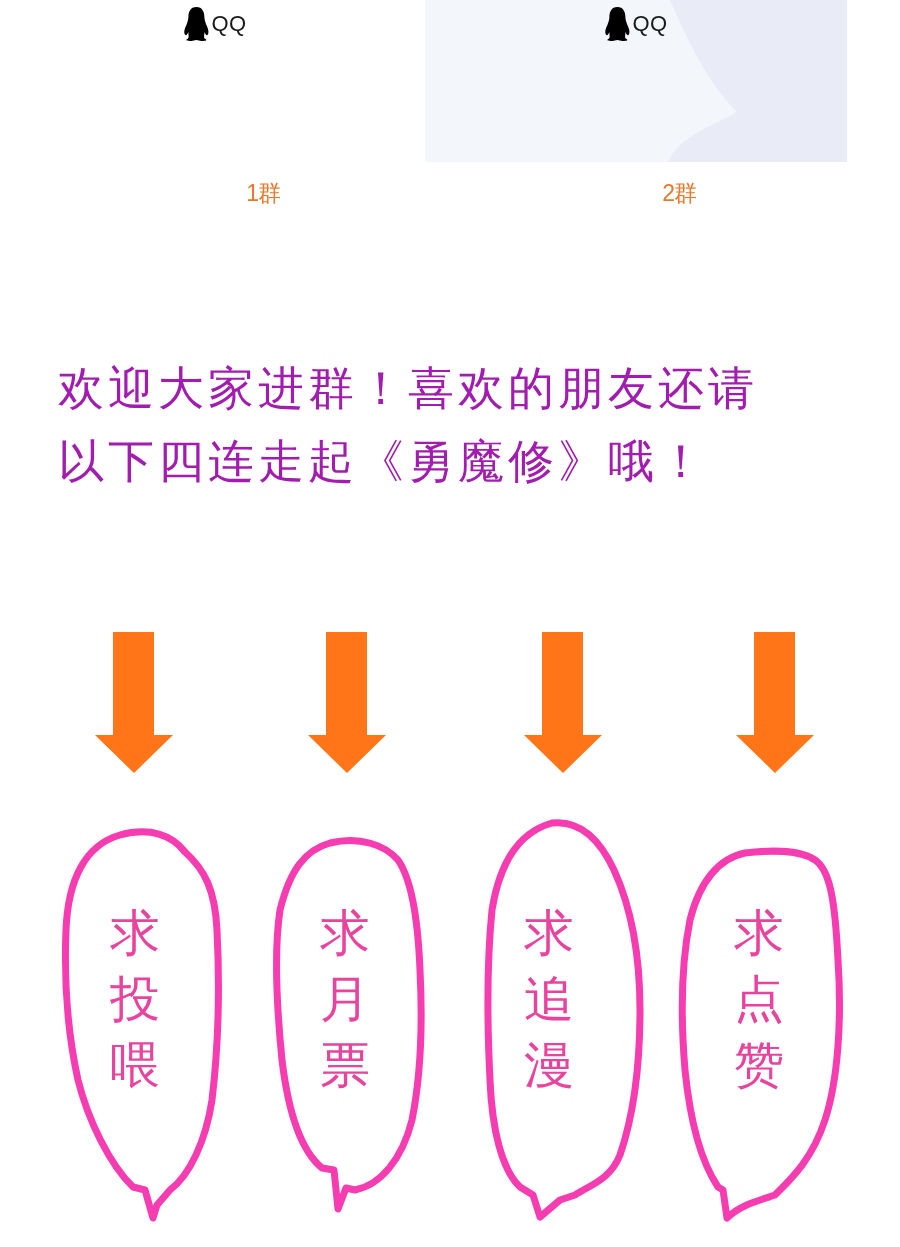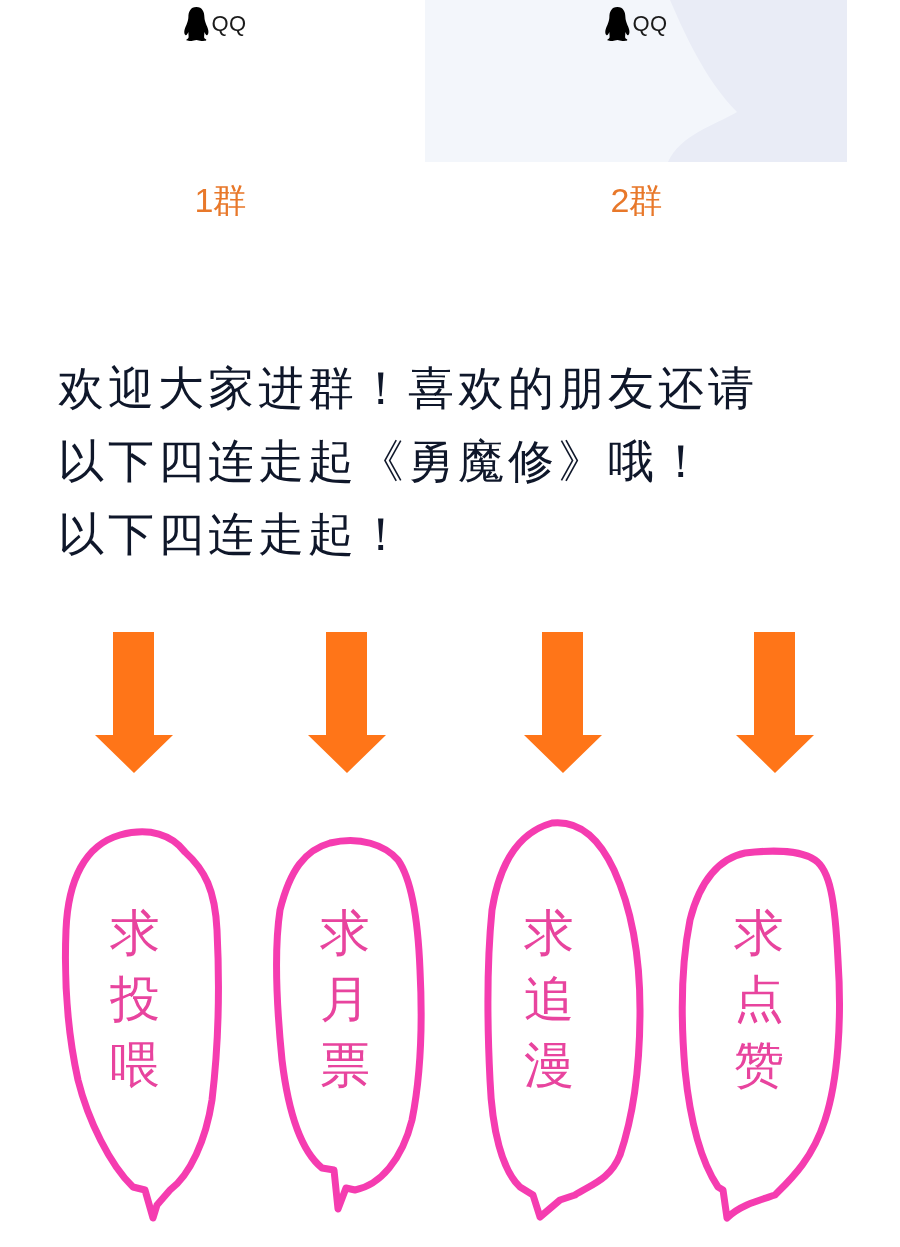--- a/index.html
+++ b/index.html
@@ -16,30 +16,30 @@
     .panel-2 svg.bgshape { position: absolute; left: 0; top: 0; }
     .qq-badge {
       position: absolute; top: 6px; left: 50%; transform: translateX(-50%);
       display: flex; align-items: center; gap: 2px;
     }
     .qq-text {
       font-family: "Liberation Sans", sans-serif; font-size: 22px; color: #1a1a1a;
       letter-spacing: 0.5px; line-height: 32px;
     }
     .group-label {
-      position: absolute; top: 178px; width: 120px; text-align: center;
-      font-family: "Liberation Sans", sans-serif; font-size: 34px; color: #e8782a;
+      position: absolute; top: 178px; width: 120px; text-align: right;
+      font-family: "Liberation Sans", sans-serif; font-size: 23px; color: #e8782a;
       letter-spacing: -1px;
     }
     .group-label.g1 { left: 160px; }
     .group-label.g2 { left: 576px; }
 
     .welcome {
       position: absolute; left: 58px; top: 352px; width: 800px;
-      color: #0f172a; font-size: 46px; line-height: 73px;
+      color: #a21caf; font-size: 46px; line-height: 73px;
       font-family: "DejaVu Sans", sans-serif; letter-spacing: 4px;
       font-weight: normal;
     }
     .welcome div { white-space: nowrap; }
 
     .arrow { position: absolute; top: 632px; width: 78px; height: 141px; }
 
     .bubble { position: absolute; }
     .bubble svg { position: absolute; left: 0; top: 0; overflow: visible; }
     .bubble-text {
@@ -70,21 +70,20 @@
     <span class="qq-text">QQ</span>
   </div>
 </div>
 
 <div class="group-label g1">1群</div>
 <div class="group-label g2">2群</div>
 
 <div class="welcome">
   <div>欢迎大家进群！喜欢的朋友还请</div>
   <div>以下四连走起《勇魔修》哦！</div>
-  <div>以下四连走起！</div>
 </div>
 
 <svg class="arrow" style="left:95px" viewBox="0 0 78 141">
   <polygon points="18,0 59,0 59,103 78,103 39,141 0,103 18,103" fill="#ff7518"></polygon>
 </svg>
 <svg class="arrow" style="left:308px" viewBox="0 0 78 141">
   <polygon points="18,0 59,0 59,103 78,103 39,141 0,103 18,103" fill="#ff7518"></polygon>
 </svg>
 <svg class="arrow" style="left:524px" viewBox="0 0 78 141">
   <polygon points="18,0 59,0 59,103 78,103 39,141 0,103 18,103" fill="#ff7518"></polygon>

